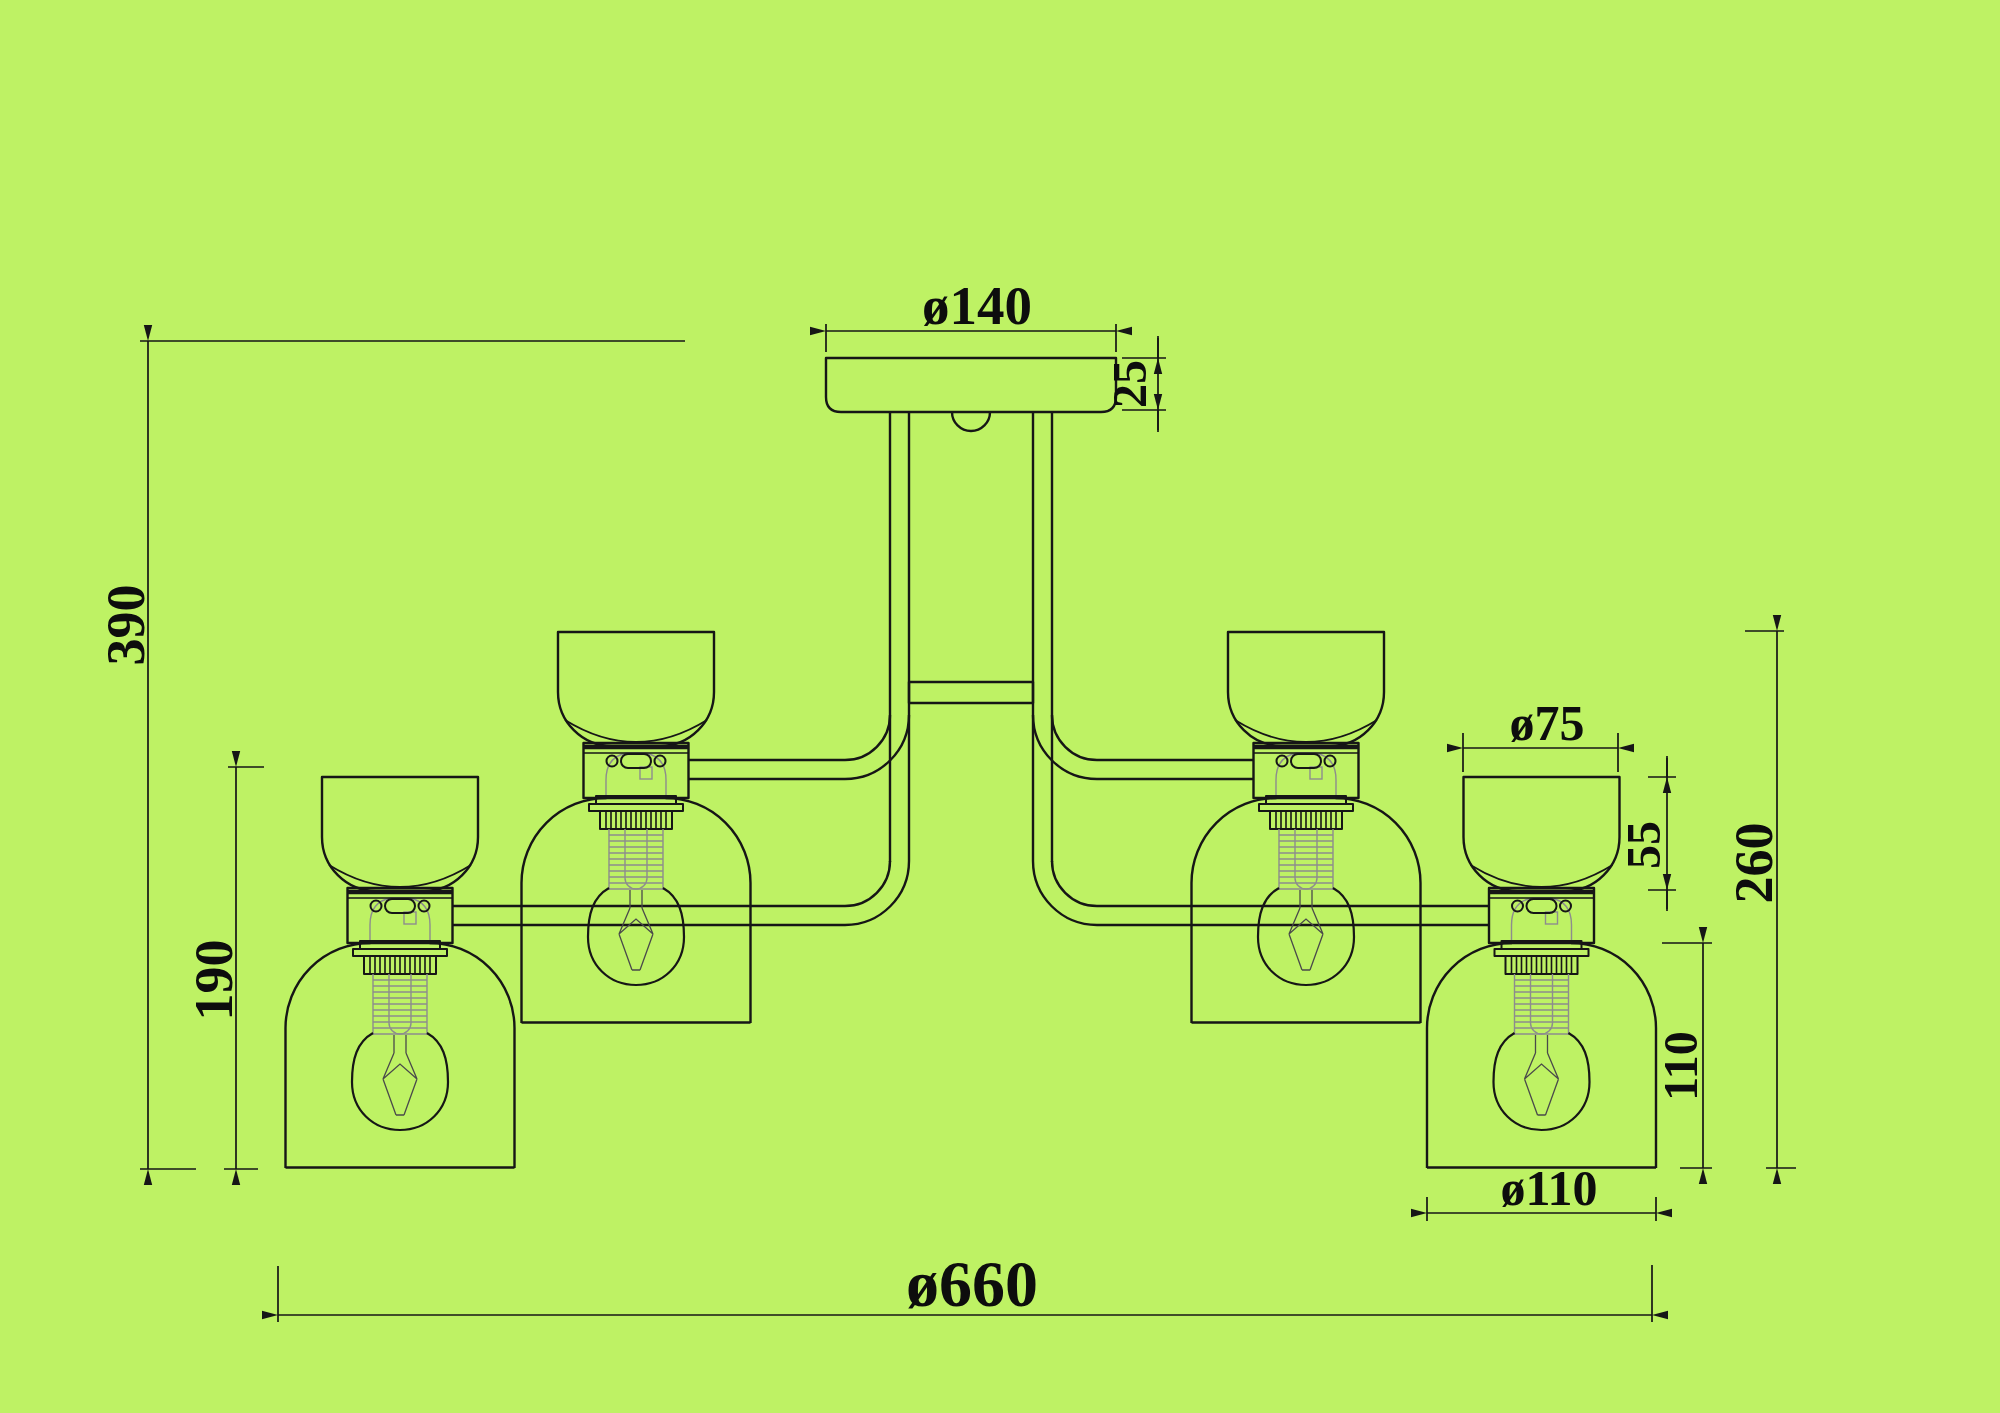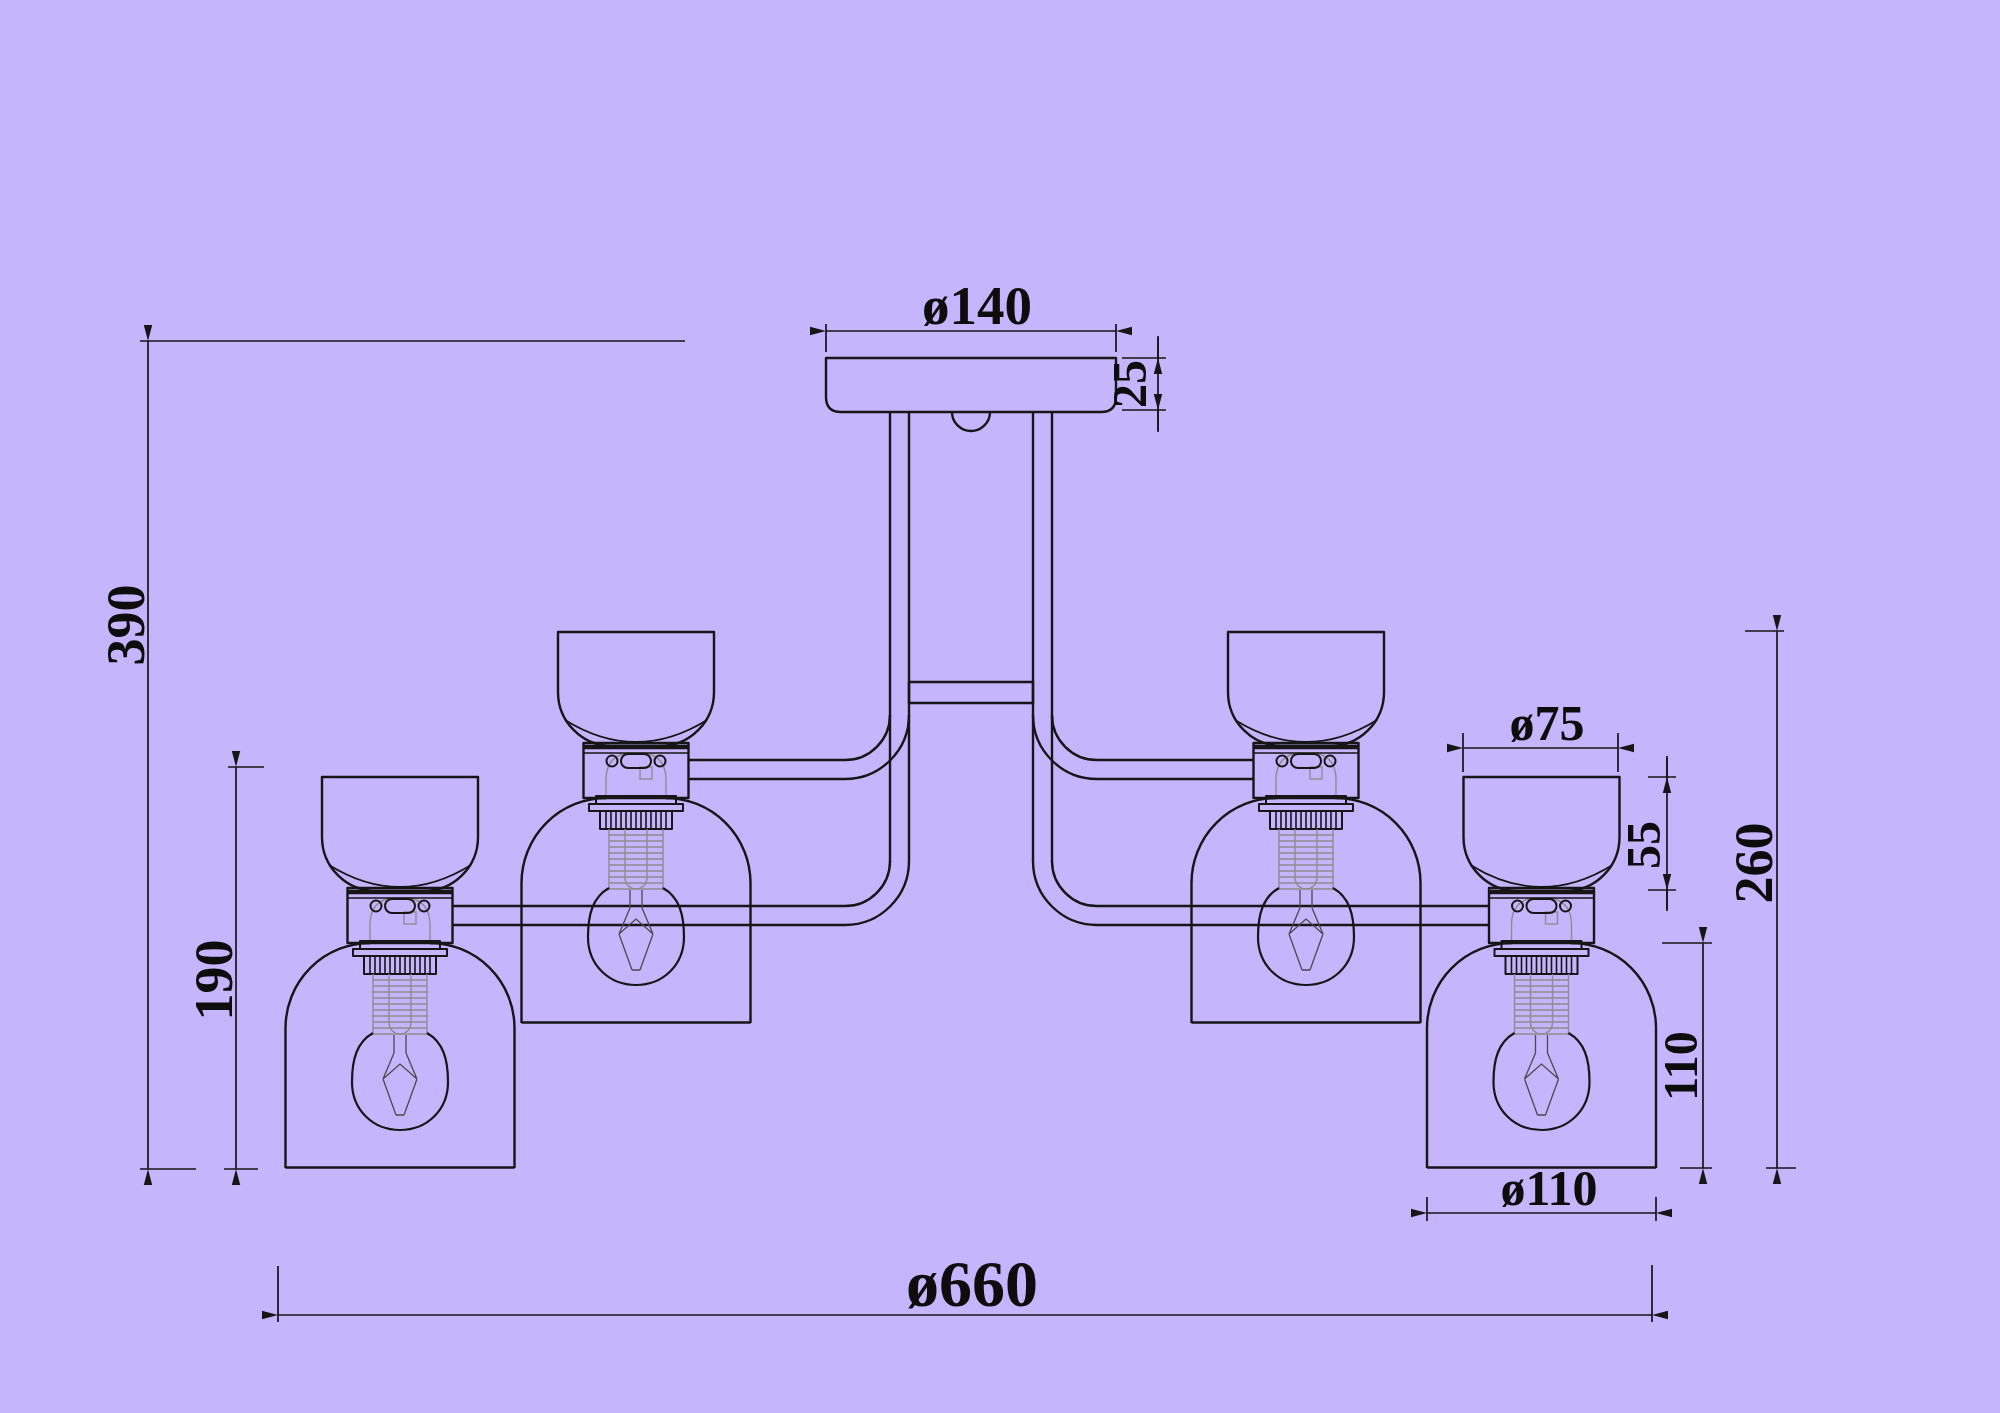--- a/index.html
+++ b/index.html
@@ -1,16 +1,16 @@
 <!DOCTYPE html>
 <html><head>
 <meta charset="utf-8">
 <style>
   html,body{margin:0;padding:0;background:#ffffff;}
-  #stage{position:relative;width:2000px;height:1413px;background:#c4b5fd;overflow:hidden;
+  #stage{position:relative;width:2000px;height:1413px;background:#bef264;overflow:hidden;
          font-family:"Liberation Serif","DejaVu Serif",serif;}
   svg{display:block;}
   .ln   {stroke:#161616;fill:none;stroke-width:2.4;stroke-linecap:butt;stroke-linejoin:round;}
   .w4   {stroke-width:4.4;}
   .dim  {stroke:#161616;fill:none;stroke-width:1.7;}
   .faint{stroke:#8d8d8d;fill:none;stroke-width:1.4;}
   .fil  {stroke:#4a4a4a;fill:none;stroke-width:1.3;}
   .nut  {stroke:#161616;fill:none;stroke-width:2;}
   text{font-family:"Liberation Serif","DejaVu Serif",serif;font-weight:bold;fill:#0d0d0d;}
   .t54{font-size:54px;} .t48{font-size:48px;} .t55{font-size:55px;}

